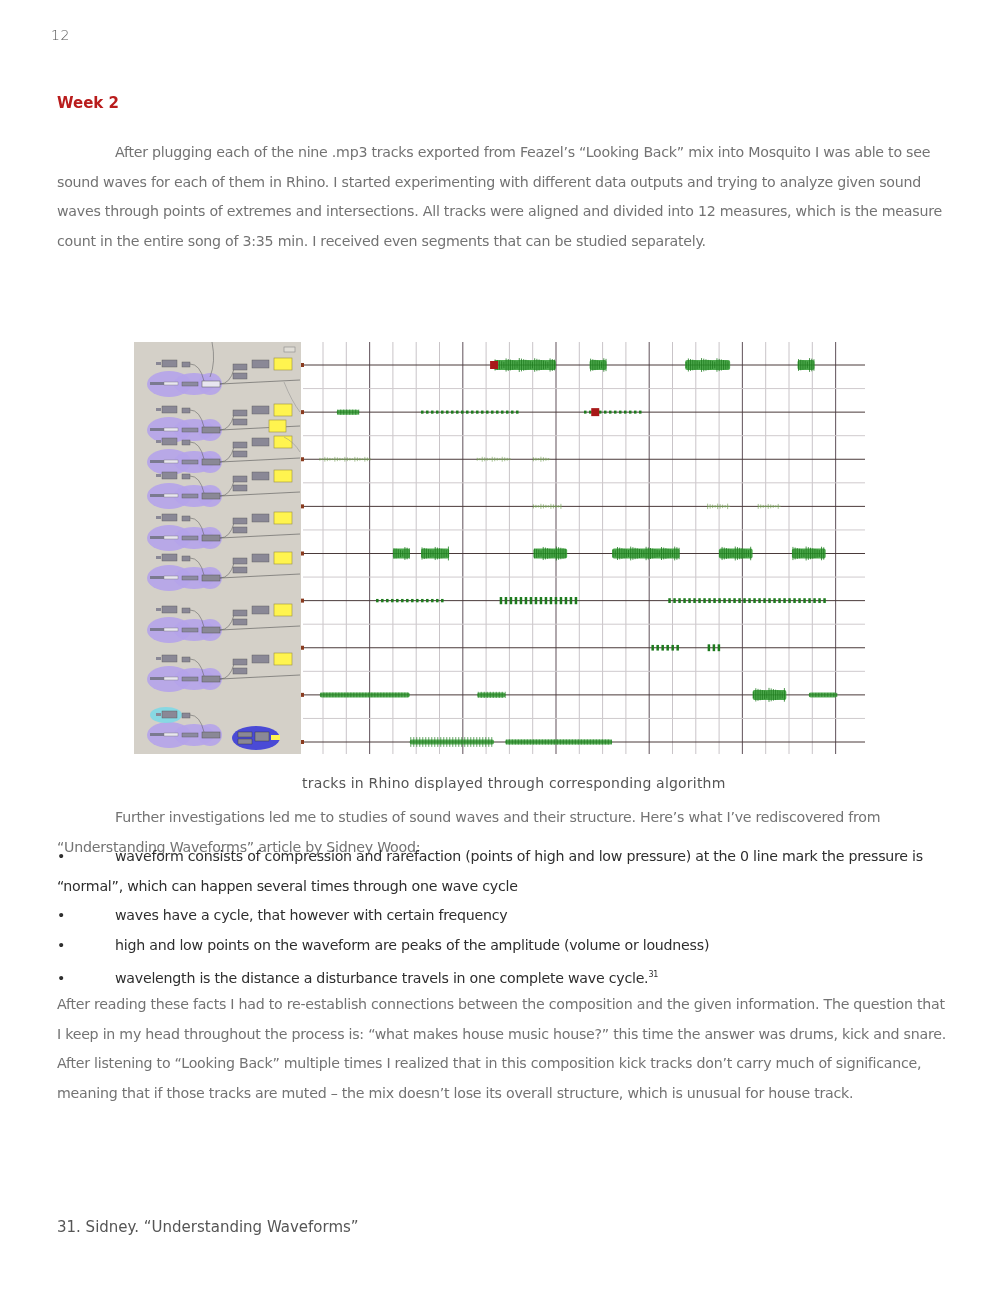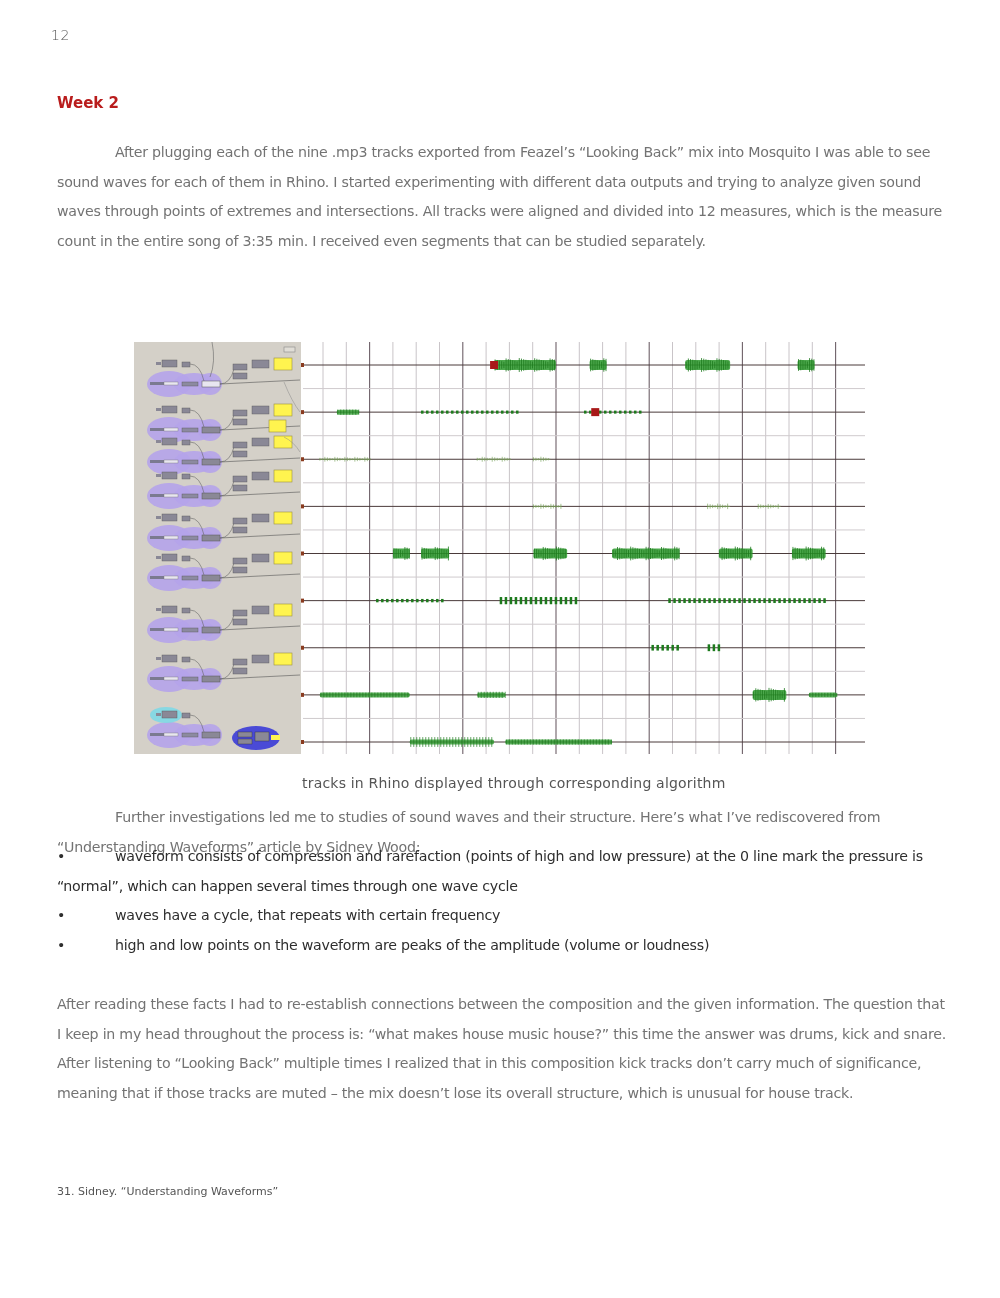--- a/index.html
+++ b/index.html
@@ -9,21 +9,21 @@
     .heading { position: absolute; left: 57px; top: 94px; font-size: 15px; font-weight: bold; color: #b91c1c; }
     .para { position: absolute; left: 57px; width: 890px; font-size: 14.2px; line-height: 29.5px; color: #737373; letter-spacing: -0.25px; }
     .para .indent { display: inline-block; width: 58px; }
     #p1 { top: 138px; }
     #p2 { top: 783px; margin-top: 20px; }
     .bullets { position: absolute; left: 57px; top: 842px; width: 890px; font-size: 14.2px; line-height: 29.5px; letter-spacing: -0.25px; color: #2e2e2e; }
     .bullet-line { display: block; }
     .bullet-dot { display: inline-block; width: 58px; }
     sup { font-size: 8px; vertical-align: 6px; }
     #p3 { top: 990px; }
-    .footnote { position: absolute; left: 57px; top: 1185px; font-size: 11px; color: #555; }
+    .footnote { position: absolute; left: 57px; top: 1218px; font-size: 15px; color: #555; }
 
     .figure { position: absolute; left: 134px; top: 342px; width: 733px; height: 412px; }
     .gh-panel { position: absolute; left: 0; top: 0; width: 167px; height: 412px; background: #d4d0c8; overflow: hidden; }
     .gh-panel svg { position: absolute; left: 0; top: 0; }
     .grid-area { position: absolute; left: 167px; top: 0; width: 566px; height: 412px; background: #fff; }
     .grid-area svg { position: absolute; left: 0; top: 0; }
     .caption { position: absolute; left: 302px; top: 753px; font-size: 14px; color: #555; letter-spacing: 0.2px; margin-top: 22px; }
   </style>
 </head>
 <body>
@@ -829,19 +829,20 @@
   </div>
 </div>
 <div class="caption">tracks in Rhino displayed through corresponding algorithm</div>
 
 <div class="para" id="p2">
   <span class="indent"></span><span>Further investigations led me to studies of sound waves and their structure. Here’s what I’ve rediscovered from “Understanding Waveforms” article by Sidney Wood:</span>
 </div>
 
 <div class="bullets">
   <span class="bullet-line"><span class="bullet-dot">•</span><span>waveform consists of compression and rarefaction (points of high and low pressure) at the 0 line mark the pressure is “normal”, which can happen several times through one wave cycle</span></span>
-  <span class="bullet-line"><span class="bullet-dot">•</span><span>waves have a cycle, that repeats with certain frequency</span></span>
+  <span class="bullet-line"><span class="bullet-dot">•</span><span>waves have a cycle, that however with certain frequency</span></span>
   <span class="bullet-line"><span class="bullet-dot">•</span><span>high and low points on the waveform are peaks of the amplitude (volume or loudness)</span></span>
+  <span class="bullet-line"><span class="bullet-dot">•</span><span>wavelength is the distance a disturbance travels in one complete wave cycle.</span><sup>31</sup></span>
 </div>
 
 <div class="para" id="p3">After reading these facts I had to re-establish connections between the composition and the given information. The question that I keep in my head throughout the process is: “what makes house music house?” this time the answer was drums, kick and snare. After listening to “Looking Back” multiple times I realized that in this composition kick tracks don’t carry much of significance, meaning that if those tracks are muted – the mix doesn’t lose its overall structure, which is unusual for house track.</div>
 
 <div class="footnote">31. Sidney. “Understanding Waveforms”</div>
 
 </body></html>

